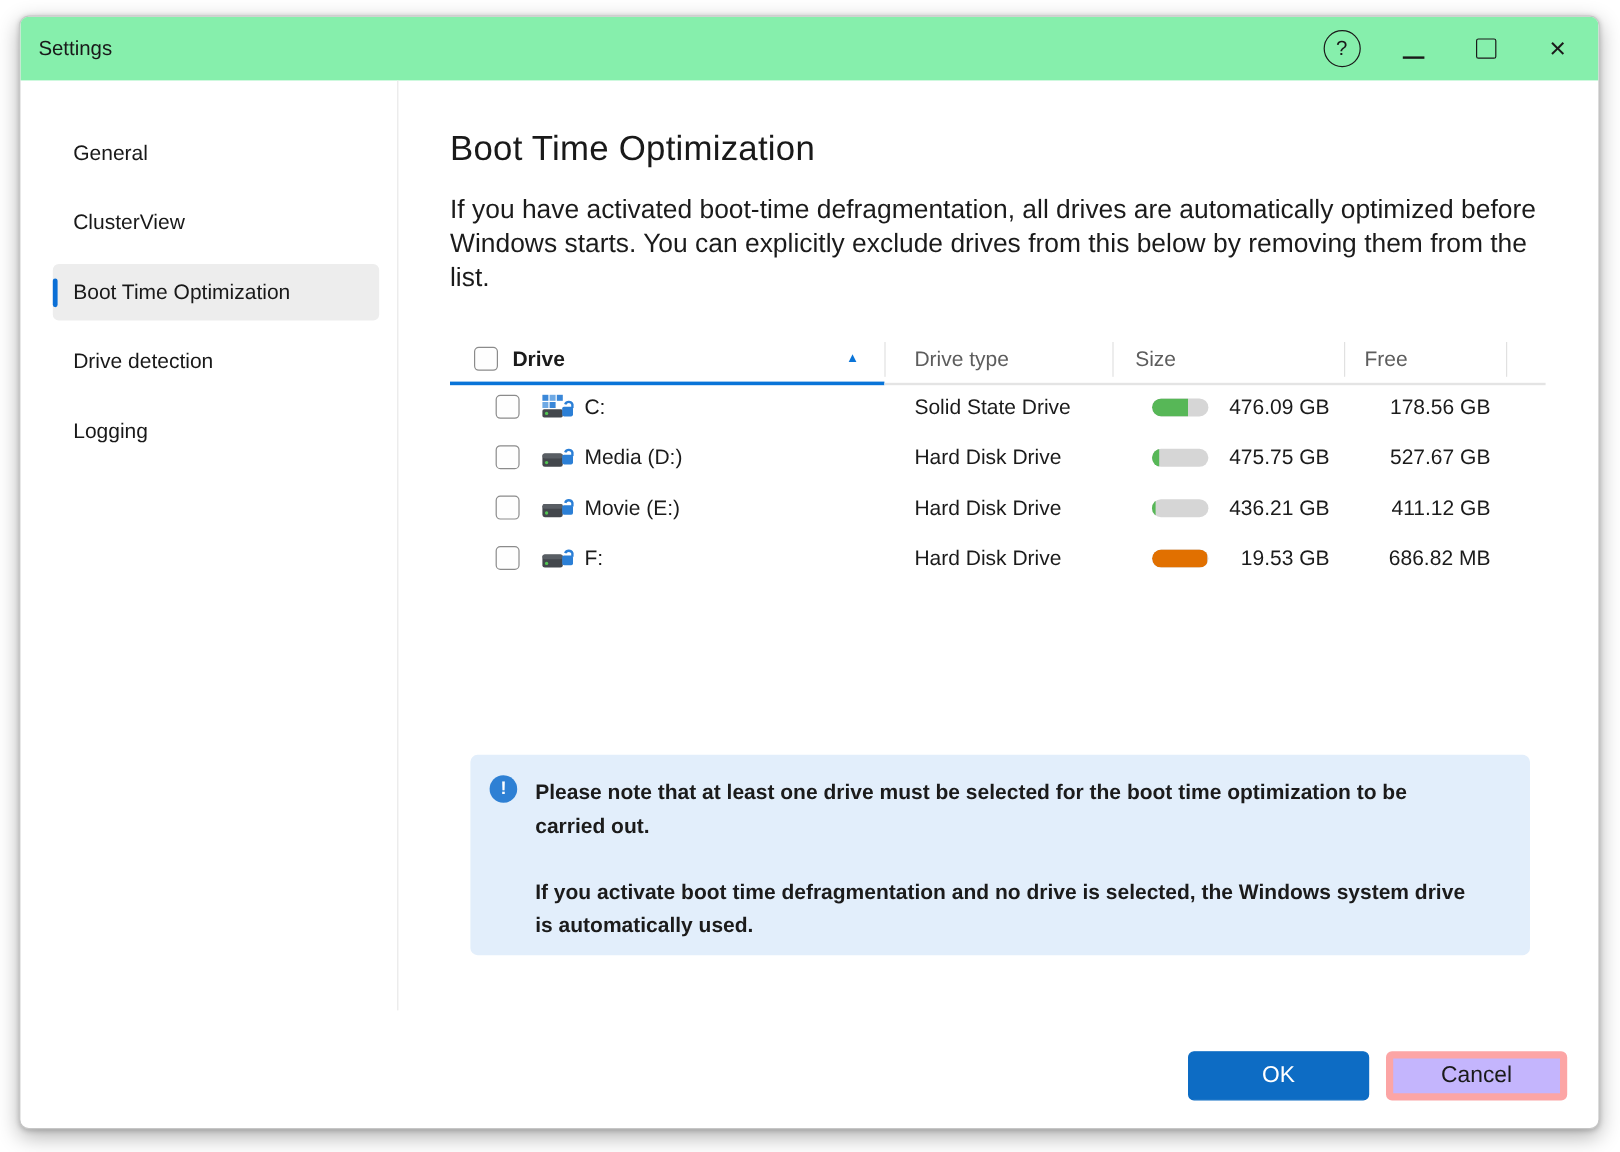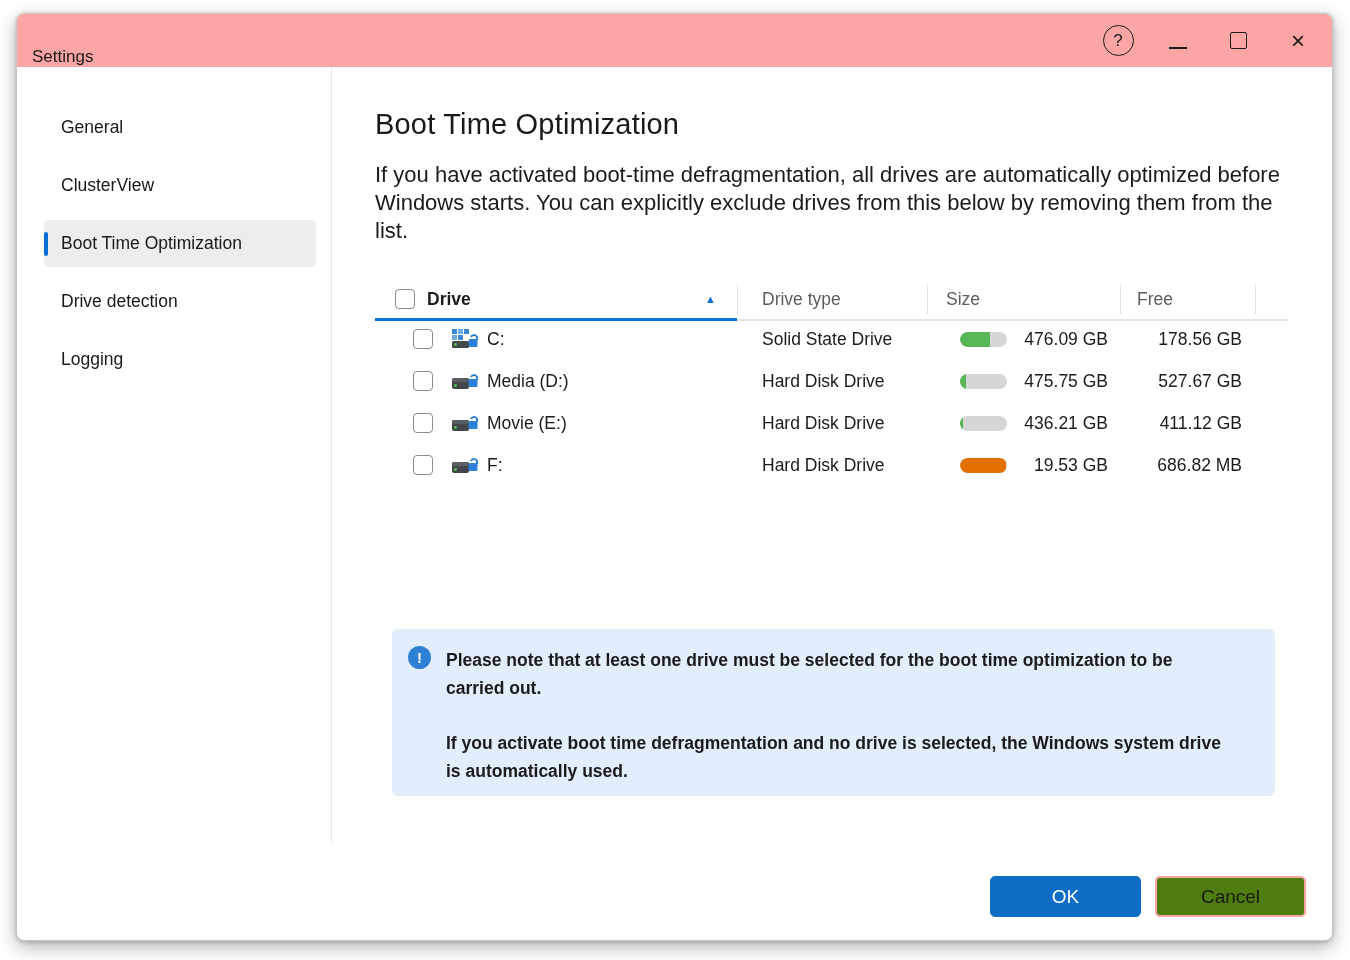--- a/index.html
+++ b/index.html
@@ -1,20 +1,20 @@
 <!DOCTYPE html>
 <html><head>
 <meta charset="utf-8">
 <style>
   * { margin:0; padding:0; box-sizing:border-box; }
   html,body { width:1350px; height:960px; background:#ffffff; font-family:"Liberation Sans","DejaVu Sans",sans-serif; color:#1b1b1b; }
   .window { position:absolute; left:16px; top:13px; width:1317px; height:928px; background:#ffffff;
             border:1px solid #c6c6c6; border-radius:8px; overflow:hidden;
             box-shadow:0 6px 18px rgba(0,0,0,.30), 0 1px 4px rgba(0,0,0,.18); }
-  .titlebar { position:absolute; left:0; top:0; right:0; height:53px; background:#fca5a5; display:flex; align-items:flex-end; }
+  .titlebar { position:absolute; left:0; top:0; right:0; height:53px; background:#86efac; display:flex; align-items:center; }
   .titlebar-title { margin-left:15px; font-size:17px; color:#191919; }
   .caption-buttons { position:absolute; right:18px; top:0; height:53px; display:flex; align-items:center; gap:28px; }
   .capbtn { width:32px; height:32px; display:flex; align-items:center; justify-content:center; cursor:default; }
   .help-circle { width:31px; height:31px; border:1.7px solid #1a1a1a; border-radius:50%; display:flex; align-items:center; justify-content:center; font-size:17px; color:#1a1a1a; }
   .min-glyph { width:18px; height:2px; background:#1a1a1a; margin-top:14px; }
   .max-glyph { width:17px; height:17px; border:1.7px solid #1a1a1a; border-radius:2px; }
   .close-glyph { font-size:24px; line-height:1; color:#1a1a1a; font-weight:400; }
 
   .sidebar-divider { position:absolute; left:314px; top:53px; width:1px; height:775px; background:#e8e8e8; }
 
@@ -53,21 +53,21 @@
   .cell-size { position:absolute; left:593px; width:140px; top:0; height:42px; display:flex; align-items:center; justify-content:flex-end; font-size:17.5px; }
   .cell-free { position:absolute; left:727px; width:140px; top:0; height:42px; display:flex; align-items:center; justify-content:flex-end; font-size:17.5px; }
 
   .info-box { position:absolute; left:375px; top:615px; width:883px; height:167px; background:#e2eefb; border-radius:6px; padding:17px 40px 0 54px; }
   .info-icon { position:absolute; left:16px; top:17px; width:23px; height:23px; border-radius:50%; background:#2e80d4; color:#ffffff; display:flex; align-items:center; justify-content:center; font-size:15px; font-weight:700; }
   .info-p { font-size:17.5px; line-height:28px; color:#1b1b1b;font-weight:bold; }
   .info-p + .info-p { margin-top:27px; }
 
   .btn { position:absolute; top:862px; width:151px; height:41px; border-radius:5px; font-size:19px; display:flex; align-items:center; justify-content:center; cursor:default; }
   .btn-ok { left:973px; background:#0d6cc4; color:#ffffff; border:1px solid #0d6cc4; }
-  .btn-cancel { left:1138px; background:#4d7c0f; color:#1a1a1a; border:2px solid #fca5a5; }
+  .btn-cancel { left:1138px; background:#c4b5fd; color:#1a1a1a; border:6px solid #fca5a5; }
 </style>
 </head>
 <body>
 
 <div class="window">
 
   <div class="titlebar">
     <div class="titlebar-title">Settings</div>
     <div class="caption-buttons">
       <div class="capbtn">

